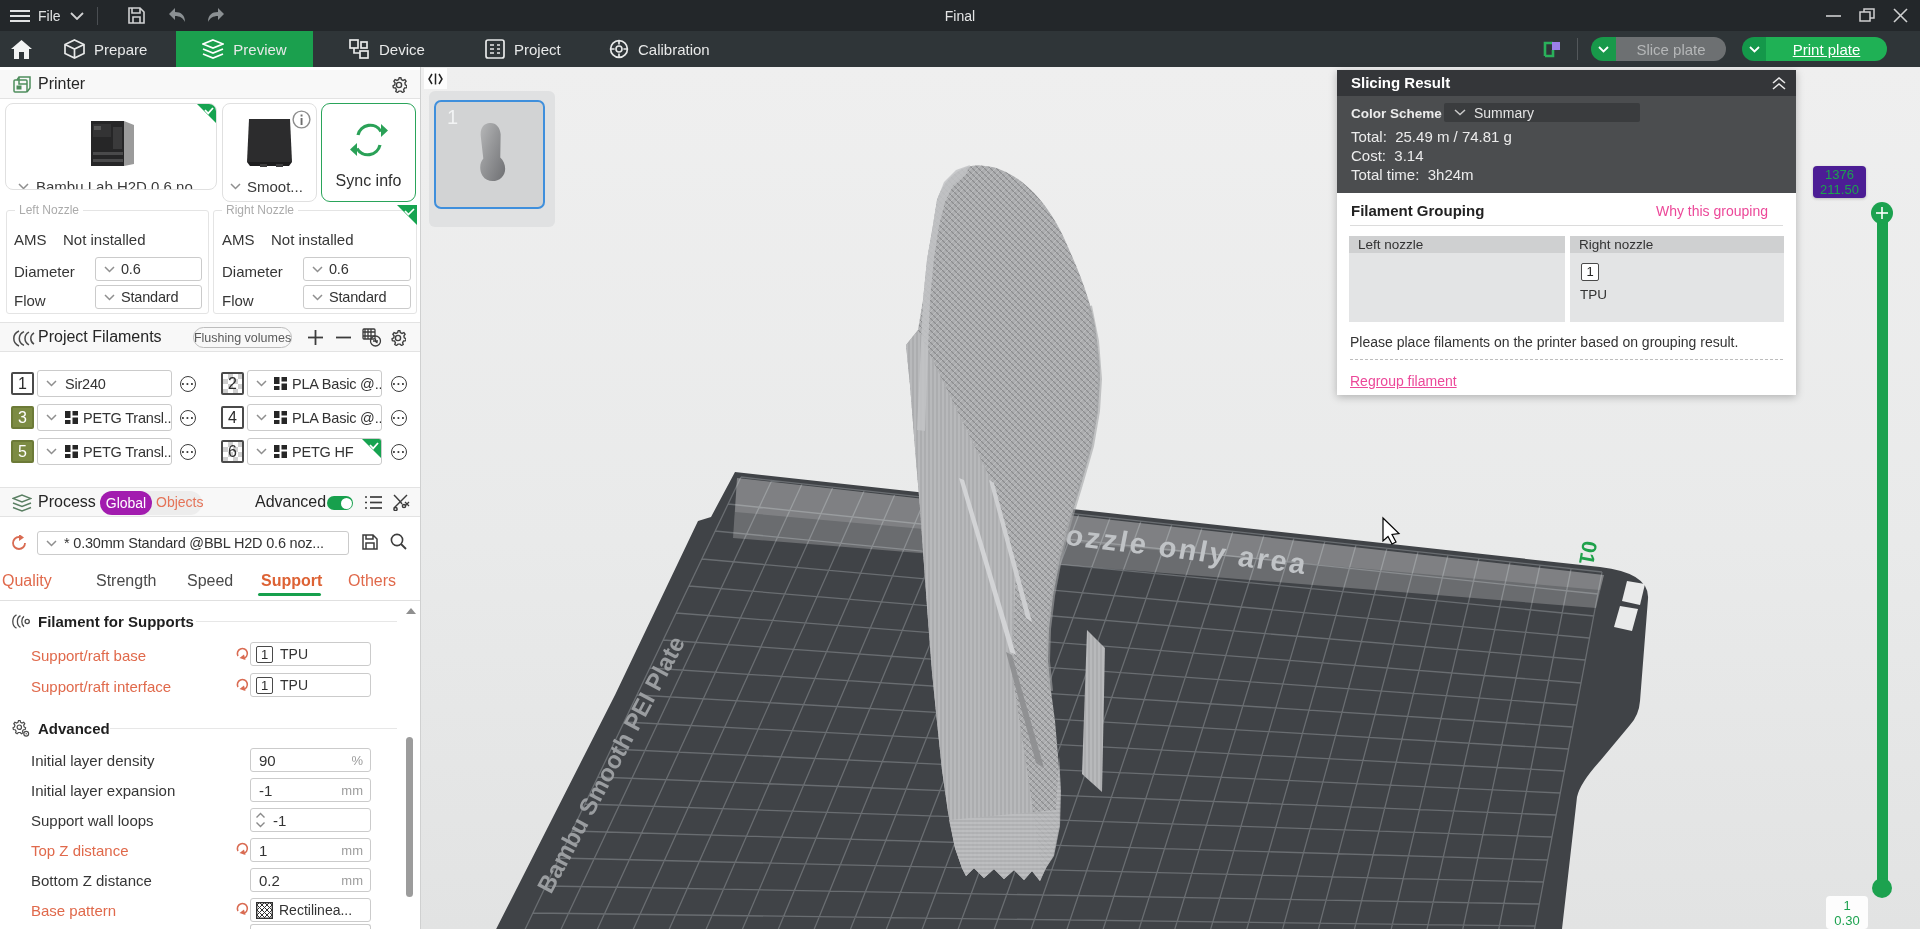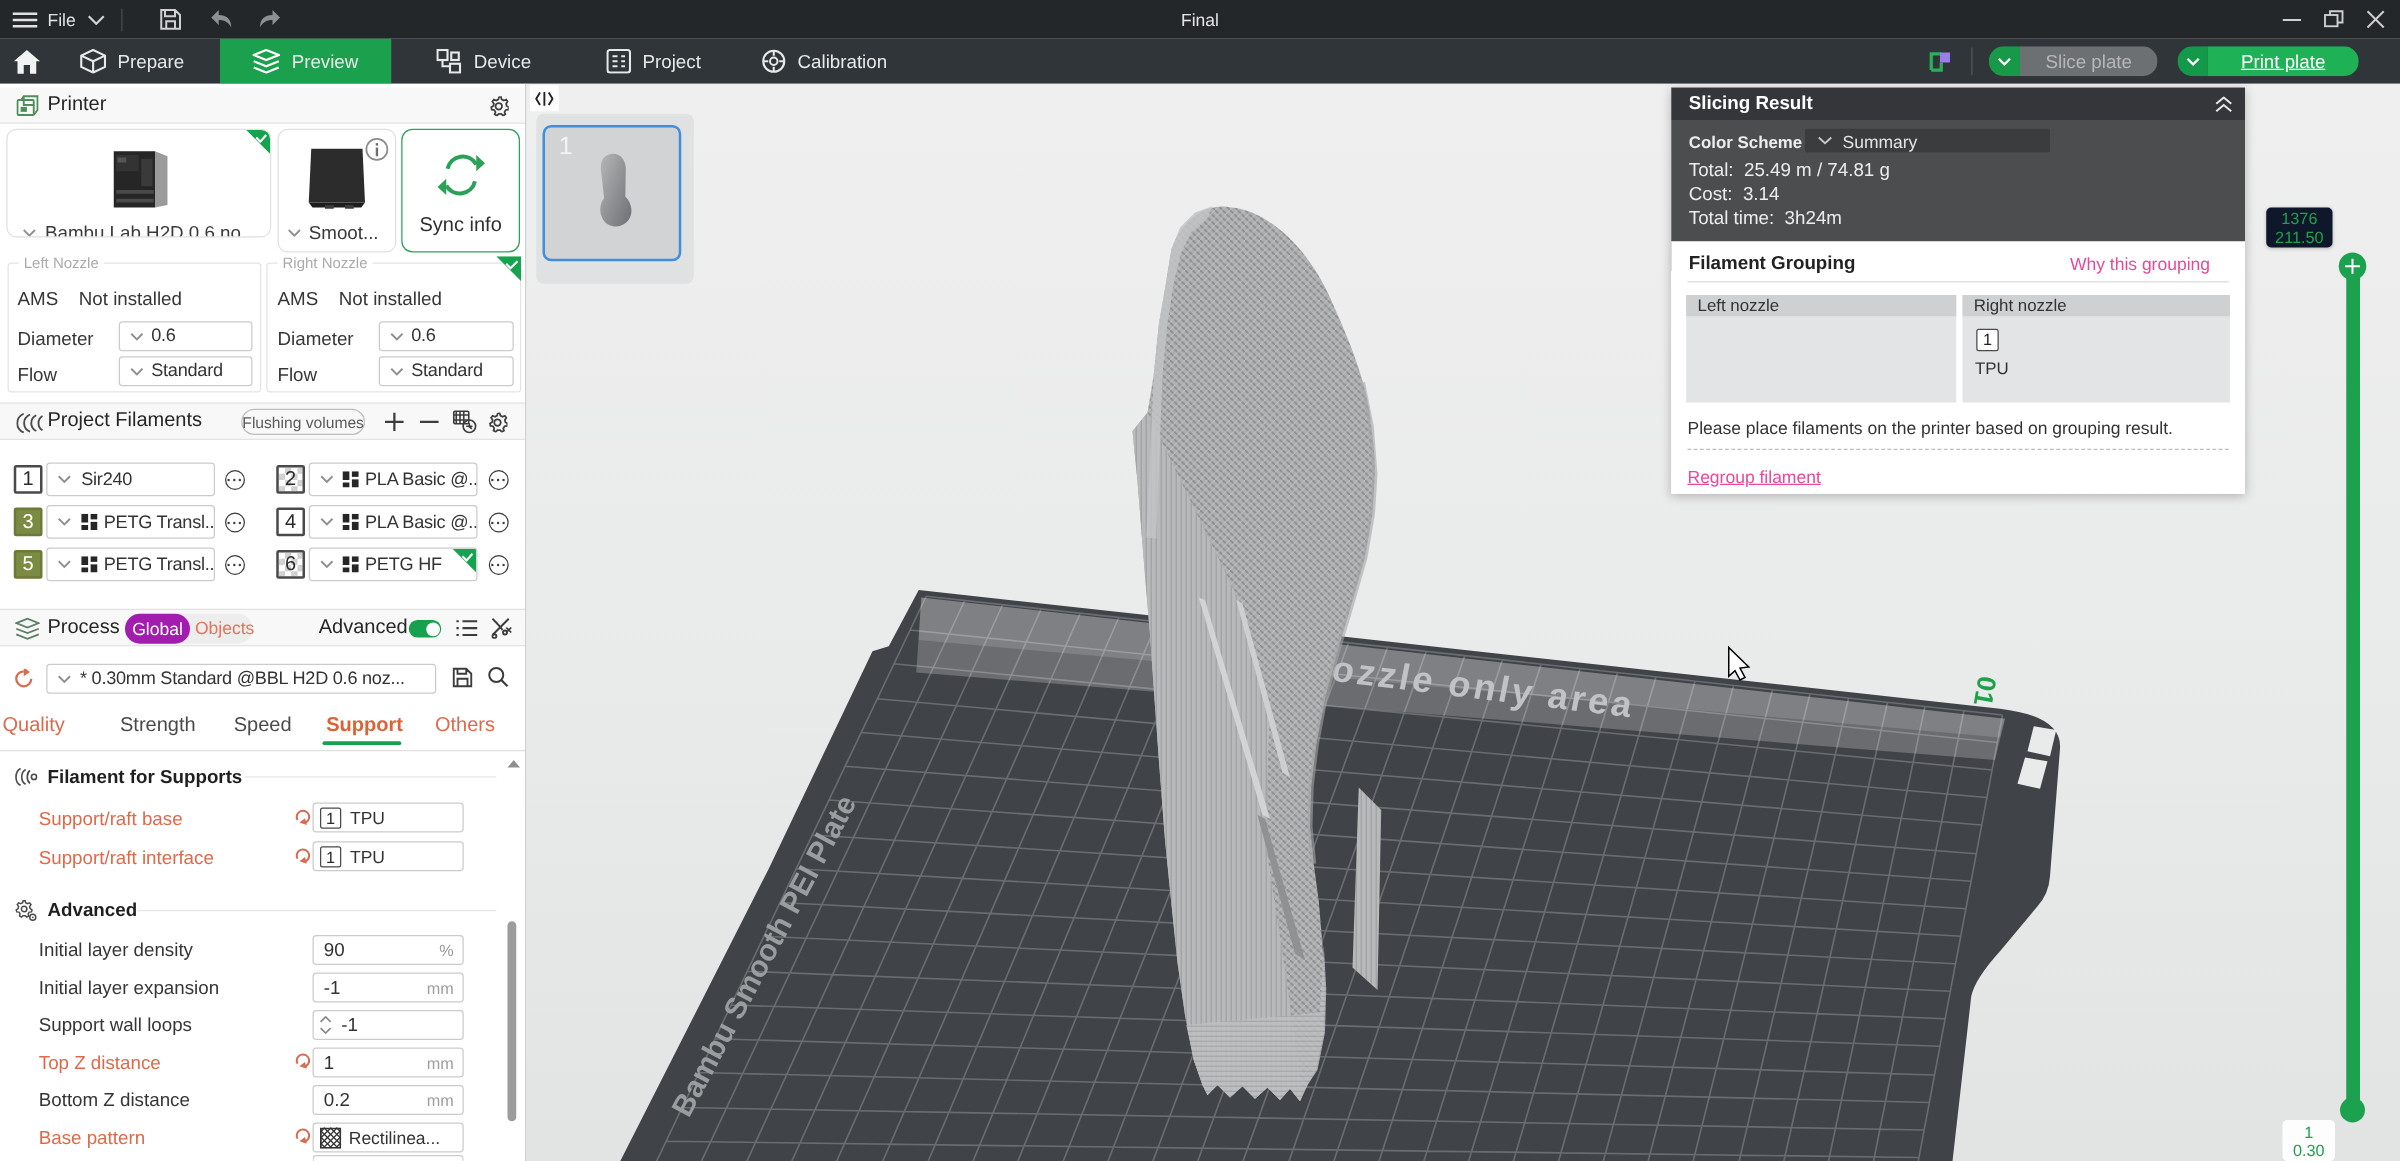--- a/index.html
+++ b/index.html
@@ -701,14 +701,14 @@
 <div class="abs" style="left:1877px;top:212px;width:11px;height:676px;background:#1ca24f;border-radius:5px;"></div>
 <div class="abs" style="left:1871px;top:202px;width:22px;height:22px;background:#1ca24f;border-radius:50%;">
   <svg style="position:absolute;left:4px;top:4px;" width="14" height="14" viewBox="0 0 14 14">
       <g stroke="#fff" stroke-width="1.6">
         <line x1="7" y1="1" x2="7" y2="13"></line>
         <line x1="1" y1="7" x2="13" y2="7"></line>
       </g>
     </svg>
 </div>
 <div class="abs" style="left:1872px;top:878px;width:20px;height:20px;background:#1ca24f;border-radius:50%;"></div>
-<div class="abs" style="left:1813px;top:166px;width:53px;height:32px;background:#0f172a;border-radius:4px;box-shadow:0 1px 3px rgba(0,0,0,0.2);text-align:center;font-size:13px;line-height:15px;padding-top:1px;"><span style="color:#1ca24f;">1376<br>211.50</span></div>
+<div class="abs" style="left:1813px;top:166px;width:53px;height:32px;background:#4c1d95;border-radius:4px;box-shadow:0 1px 3px rgba(0,0,0,0.2);text-align:center;font-size:13px;line-height:15px;padding-top:1px;"><span style="color:#1ca24f;">1376<br>211.50</span></div>
 <div class="abs" style="left:1826px;top:896px;width:42px;height:33px;background:#fdfdfd;border-radius:4px;text-align:center;font-size:13px;line-height:15px;padding-top:2px;"><span style="color:#1ca24f;">1<br>0.30</span></div>
 
 </body></html>

